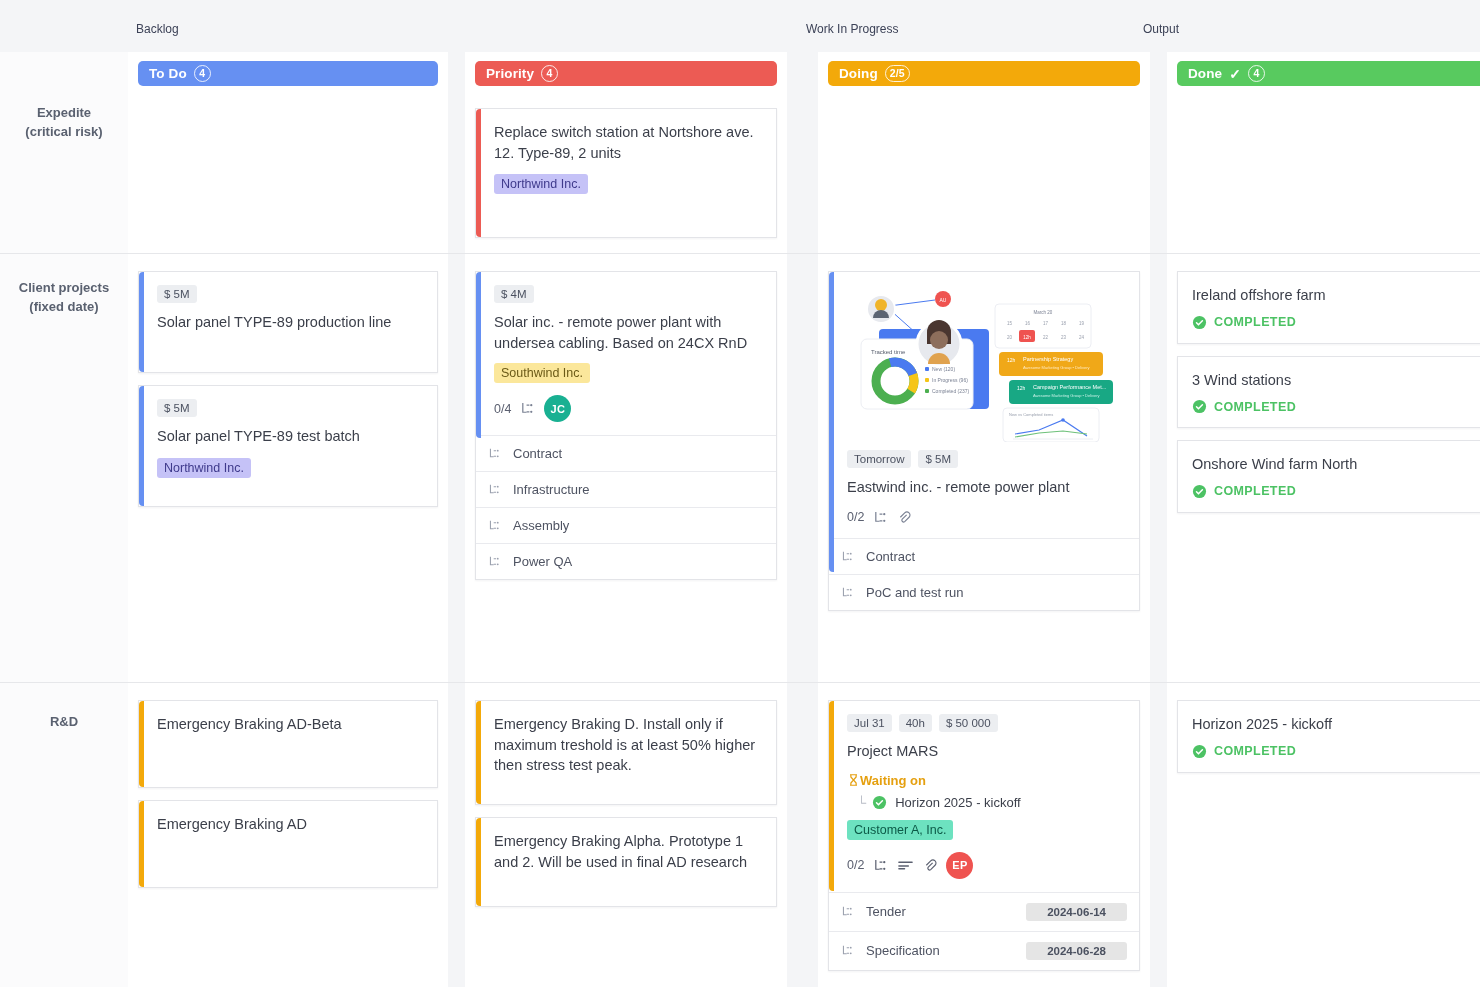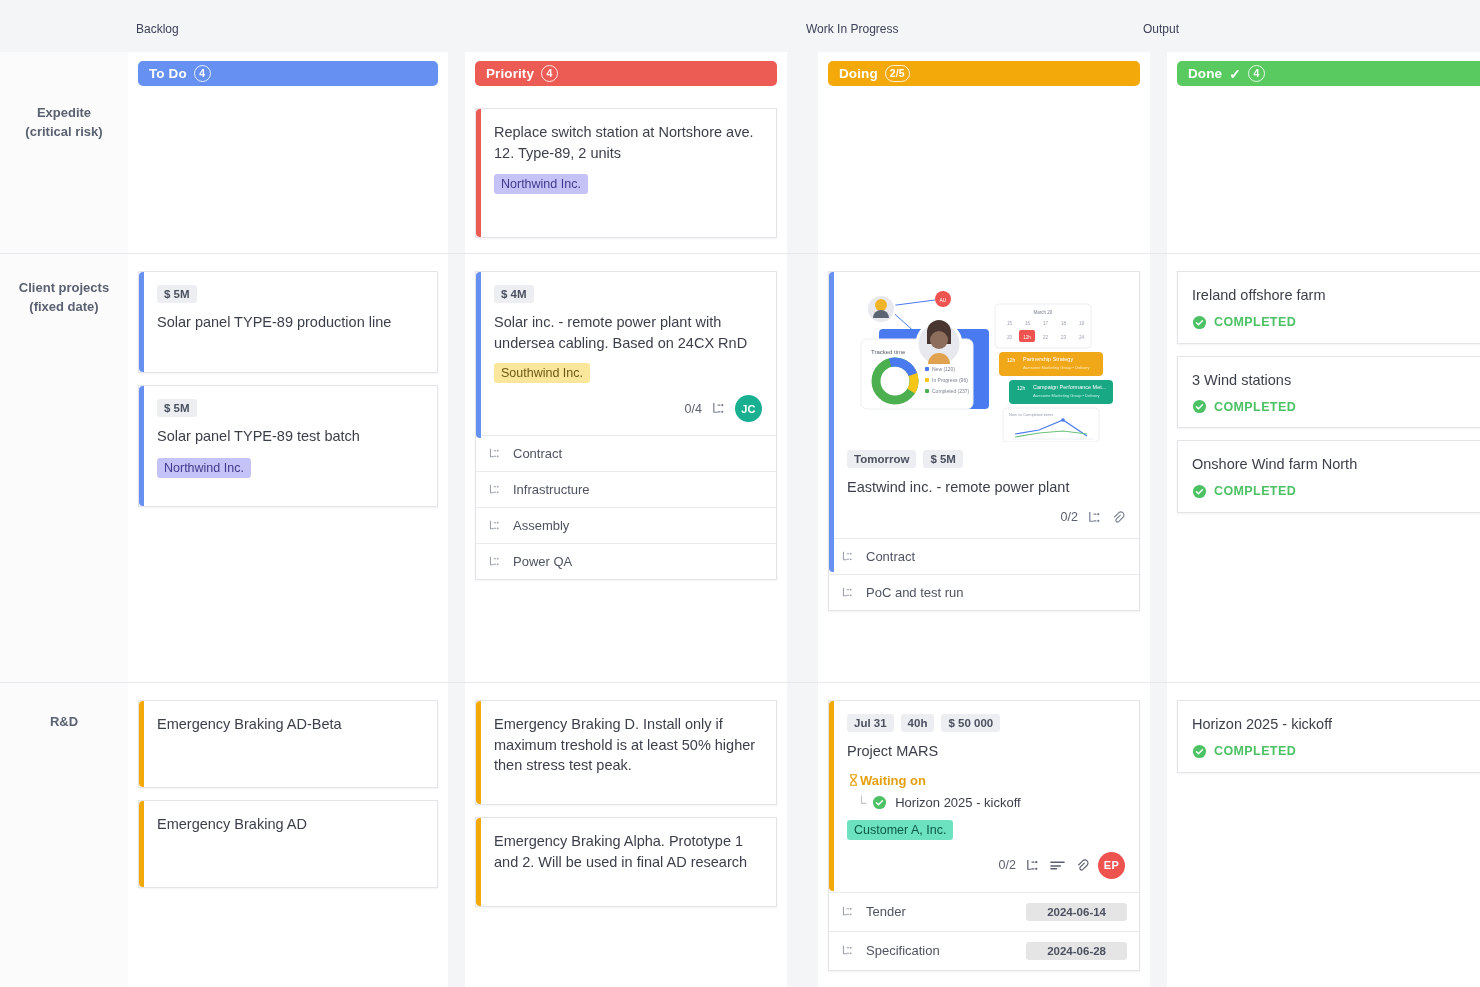--- a/index.html
+++ b/index.html
@@ -74,36 +74,36 @@
     position: relative; background: #fff; border: 1px solid #e3e4e8;
     border-radius: 0; margin-bottom: 12px;
     box-shadow: 0 1px 2px rgba(16,24,40,.05);
     overflow: hidden;
   }
   .stripe { position: absolute; left: 0; top: 0; bottom: 0; width: 5px; border-radius: 4px 0 0 4px; }
   .card-inner { padding: 13px 14px 13px 18px; }
 
   .badges { display: flex; flex-wrap: wrap; gap: 7px; margin-bottom: 9px; }
   .badge {
-    background: #eceef1; color: #4b5160; font-size: 11.5px; font-weight: 700;
+    background: #eceef1; color: #4b5160; font-size: 11.5px; font-weight: 400;
     padding: 3px 7px; border-radius: 3px; white-space: nowrap;
   }
   .card-title {
     font-size: 14.5px; color: #3b3f4a; line-height: 1.42; font-weight: 500;
   }
   .tag {
     display: inline-block; margin-top: 10px; font-size: 12.5px;
     padding: 3px 7px; border-radius: 3px; font-weight: 500;
   }
   .tag-purple { background: #c5c2f7; color: #3f3a8c; margin-top: 11px; }
   .tag-yellow { background: #fbe79b; color: #6b5a17; }
   .tag-teal   { background: #6de2c0; color: #0c5a47; }
 
   .meta-row {
-    display: flex; align-items: center; justify-content: flex-end;
+    display: flex; align-items: center; 
     gap: 9px; margin-top: 12px;
   }
   .meta-count { font-size: 12.5px; color: #5b6070; font-weight: 500; }
   .icon { display: inline-flex; align-items: center; color: #7a8193; }
   .avatar {
     width: 27px; height: 27px; border-radius: 50%; color: #fff;
     font-size: 11px; font-weight: 700; display: flex;
     align-items: center; justify-content: center; letter-spacing: .3px;
   }
 

